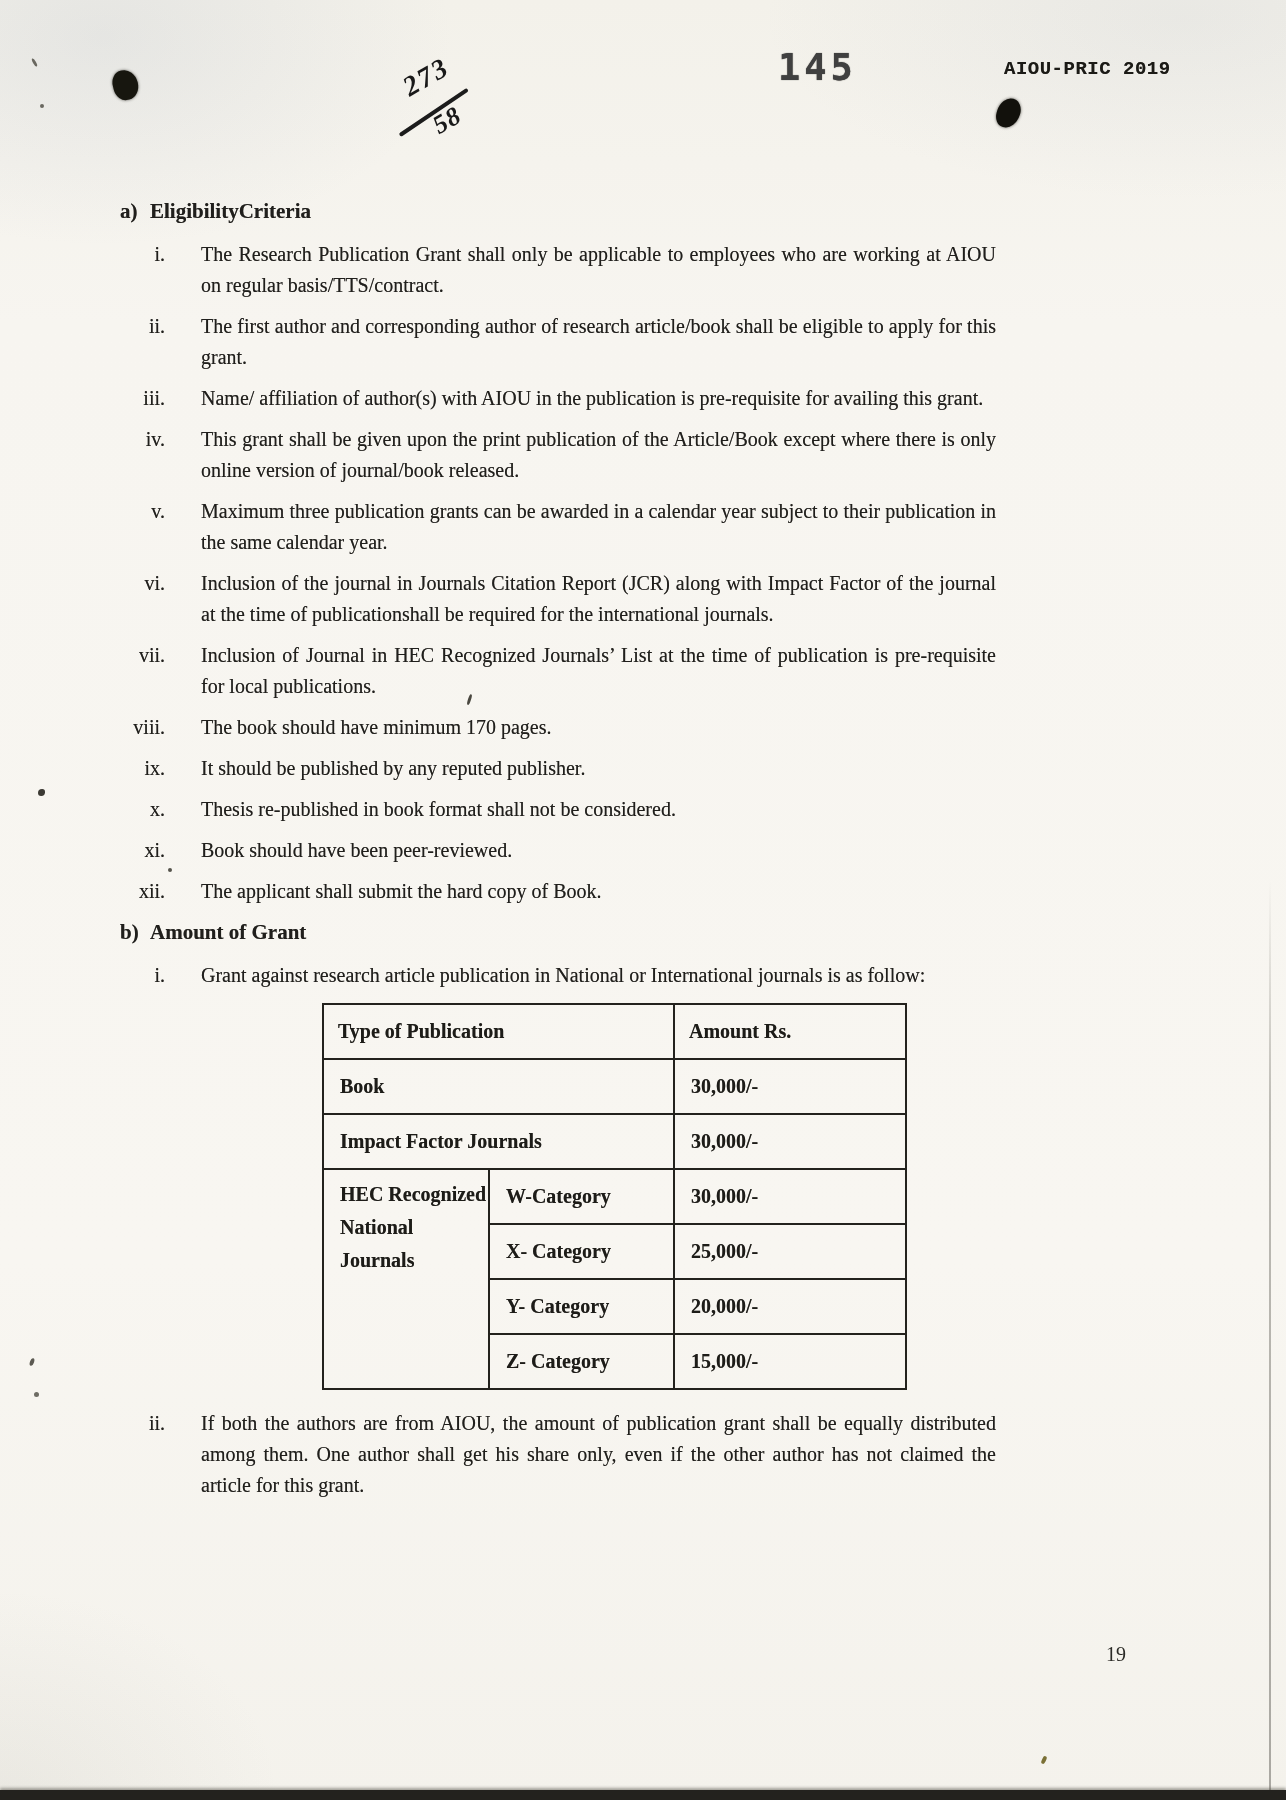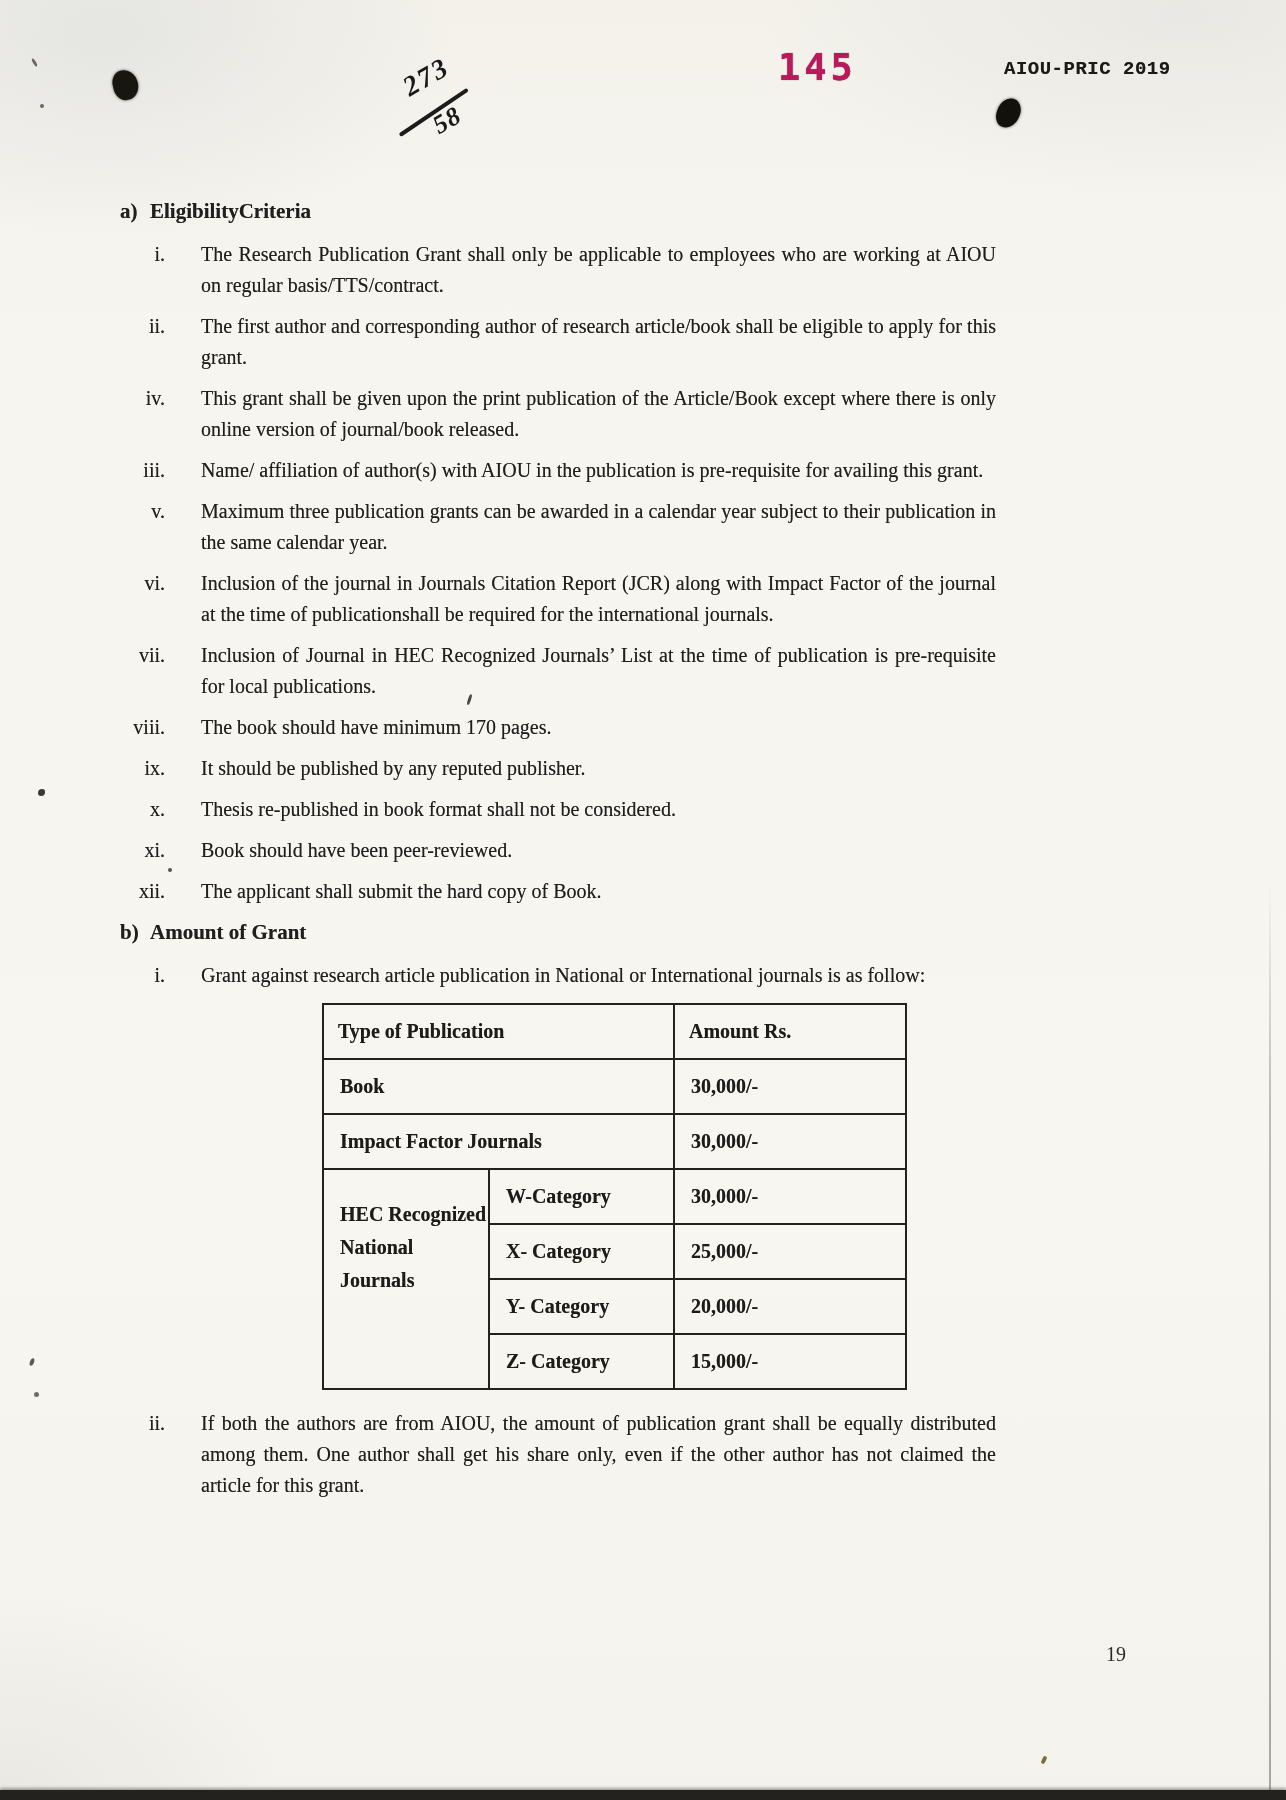--- a/index.html
+++ b/index.html
@@ -13,21 +13,21 @@
       radial-gradient(ellipse 600px 260px at 92% 1%, rgba(170,178,190,.14), rgba(0,0,0,0) 70%),
       radial-gradient(ellipse 400px 300px at 0% 100%, rgba(160,160,150,.12), rgba(0,0,0,0) 70%),
       linear-gradient(180deg,#f3f1ea 0%, #f7f5f0 18%, #f8f6f1 70%, #f4f2ec 100%);
   }
   .ink { text-shadow:0 0 .6px rgba(25,24,20,.55); }
 
   
   .stamp-number {
     position:absolute; left:778px; top:46px;
     font-family:"DejaVu Sans Mono",monospace; font-weight:bold;
-    font-size:37px; letter-spacing:4px; color:#be185d;
+    font-size:37px; letter-spacing:4px; color:#404040;
     text-shadow:0 0 1px rgba(20,19,14,.8);
   }
   .header-right {
     position:absolute; left:1004px; top:58px;
     font-weight:bold; font-size:19px; letter-spacing:.5px; color:#1b1a16;font-family:Liberation Mono, monospace;
   }
   .handwritten { position:absolute; left:390px; top:60px; width:100px; height:88px; transform:rotate(-4deg); color:#191919; }
   .hw-num { position:absolute; left:14px; top:0; font-size:28px; font-weight:bold; font-style:italic; letter-spacing:2px; transform:rotate(-26deg); }
   .hw-slash { position:absolute; left:2px; top:50px; width:82px; height:3.5px; background:#1c1c1c; border-radius:2px; transform:rotate(-30deg); }
   .hw-den { position:absolute; left:42px; top:46px; font-size:26px; font-weight:bold; font-style:italic; letter-spacing:1px; transform:rotate(-26deg); }
@@ -59,21 +59,21 @@
   .item { display:flex; margin-bottom:10px; }
   .item .num { width:45px; flex:none; text-align:right; }
   .item .text { margin-left:36px; width:795px; text-align:justify; }
 
   
   table.grant { border-collapse:collapse; margin:12px 0 18px 202px; table-layout:fixed; width:583px;
     font-size:20px; color:#1d1c18; }
   table.grant col.c1 { width:166px; } table.grant col.c2 { width:185px; } table.grant col.c3 { width:232px; }
   table.grant th, table.grant td { border:2px solid #23221d; padding:0 0 0 16px; height:55px; text-align:left; vertical-align:middle;font-weight:bold; }
   table.grant th { font-weight:bold;padding-left:14px; }
-  table.grant td.group-cell { vertical-align:top; padding-top:28px; line-height:33px; }
+  table.grant td.group-cell { vertical-align:top; padding-top:8px; line-height:33px; }
 
   .page-number { position:absolute; left:1106px; top:1643px; font-size:20px; color:#2c2b27; }
 </style>
 </head>
 <body>
 
 <div class="punch-left"></div>
 <div class="punch-right"></div>
 <div class="speck sp1"></div>
 <div class="speck sp2"></div>
@@ -103,26 +103,26 @@
 
   <div class="item">
       <span class="num">i.</span>
       <span class="text">The Research Publication Grant shall only be applicable to employees who are working at AIOU on regular basis/TTS/contract.</span>
     </div>
   <div class="item">
       <span class="num">ii.</span>
       <span class="text">The first author and corresponding author of research article/book shall be eligible to apply for this grant.</span>
     </div>
   <div class="item">
+      <span class="num">iii.</span>
+      <span class="text">Name/ affiliation of author(s) with AIOU in the publication is pre-requisite for availing this grant.</span>
+    </div>
+  <div class="item">
       <span class="num">iv.</span>
       <span class="text">This grant shall be given upon the print publication of the Article/Book except where there is only online version of journal/book released.</span>
-    </div>
-  <div class="item">
-      <span class="num">iii.</span>
-      <span class="text">Name/ affiliation of author(s) with AIOU in the publication is pre-requisite for availing this grant.</span>
     </div>
   <div class="item">
       <span class="num">v.</span>
       <span class="text">Maximum three publication grants can be awarded in a calendar year subject to their publication in the same calendar year.</span>
     </div>
   <div class="item">
       <span class="num">vi.</span>
       <span class="text">Inclusion of the journal in Journals Citation Report (JCR) along with Impact Factor of the journal at the time of publicationshall be required for the international journals.</span>
     </div>
   <div class="item">

